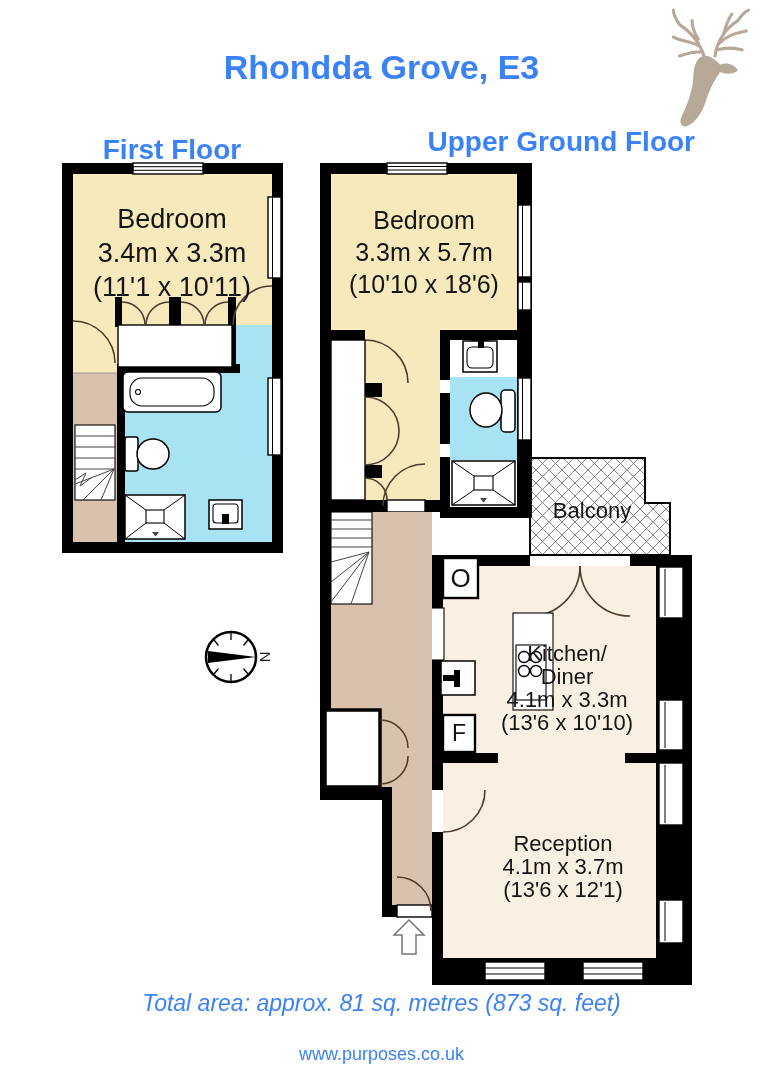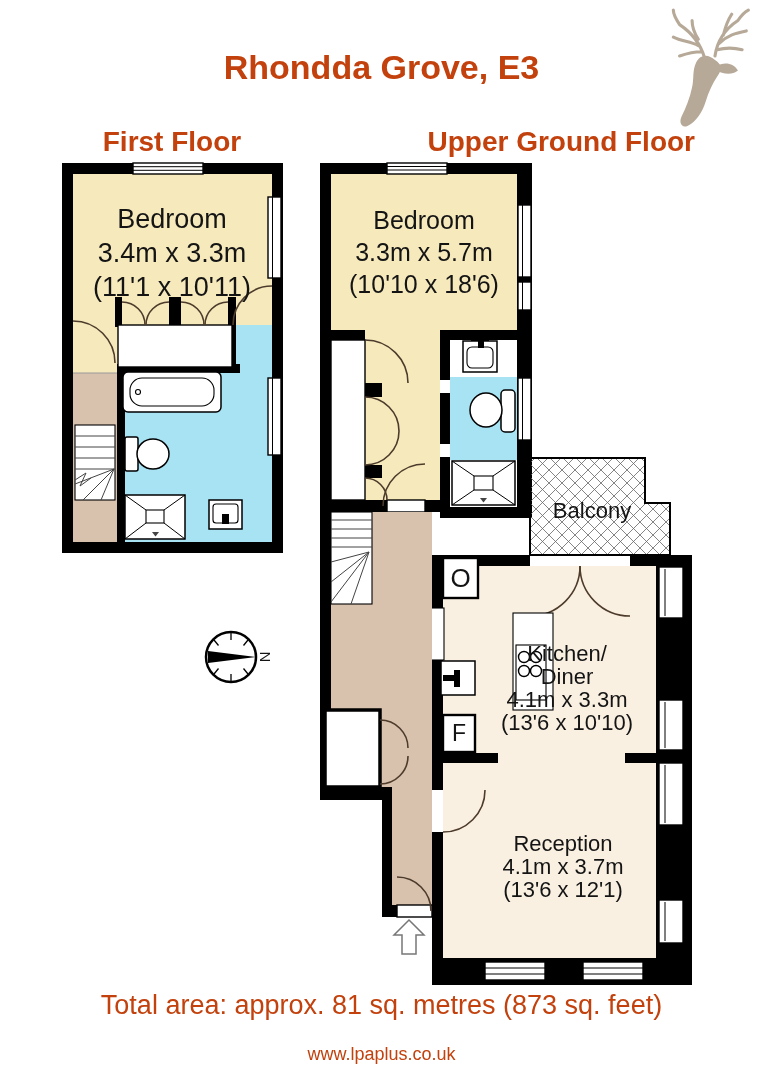--- a/index.html
+++ b/index.html
@@ -1,28 +1,28 @@
 <!DOCTYPE html>
 <html style="--wall: #000000; --cream: #F6E9BC; --offwhite: #FAF0E2; --blue: #A8E3F4; --tan: #D8C2AE; --arc: #4D3B2B; --logo: #B7A998; --hatch: #666666;"><head>
 <meta charset="utf-8">
 <style>
   :root{
     --wall:#000000; --cream:#F6E9BC; --offwhite:#FAF0E2; --blue:#A8E3F4;
     --tan:#D8C2AE; --arc:#4D3B2B; --logo:#B7A998; --hatch:#666666;
   }
   html,body{margin:0;padding:0;background:#fff;}
   .canvas{position:relative;width:763px;height:1080px;background:#fff;overflow:hidden;
-          font-family:"Liberation Sans",sans-serif;color:#c2410c;}
+          font-family:"Liberation Sans",sans-serif;color:#3b82f6;}
   .abs{position:absolute;}
   .page-title{left:0;top:48px;width:763px;text-align:center;font-size:34px;font-weight:bold;}
   .floor-label{top:126px;text-align:center;font-size:28px;font-weight:bold;}
-  .fl-first{left:57px;width:230px;}
+  .fl-first{left:57px;width:230px;margin-top:8px;}
   .fl-ug{left:315px;width:380px;text-align:right;}
   .footer-line{left:0;width:763px;text-align:center;}
-  .f1{top:990px;font-size:27px;}
+  .f1{top:990px;font-size:23px;font-style:italic;}
   .f2{top:1021px;font-size:18px;}
   .f3{top:1044px;font-size:18px;}
   svg{display:block;}
   svg text{fill:#141414;font-family:"Liberation Sans",sans-serif;}
   .w{fill:var(--wall);}
   .cr{fill:var(--cream);}
   .ow{fill:var(--offwhite);}
   .bl{fill:var(--blue);}
   .tn{fill:var(--tan);}
   .wh{fill:#ffffff;}
@@ -371,15 +371,15 @@
           <line x1="48" y1="49" x2="43.5" y2="43.5"></line>
         <line x1="14" y1="15" x2="18.5" y2="20.5"></line>
           <line x1="14" y1="49" x2="18.5" y2="43.5"></line>
       </g>
       <polygon points="8,26 56,32 8,38" fill="#000"></polygon>
     </g>
     <text class="t-n" transform="translate(64,32) rotate(90)" text-anchor="middle" dominant-baseline="middle">N</text>
   </svg>
 
   <div class="abs footer-line f1">Total area: approx. 81 sq. metres (873 sq. feet)</div>
-  <div class="abs footer-line f3">www.lpaplus.co.uk</div>
+  <div class="abs footer-line f3">www.purposes.co.uk</div>
 
 </div>
 
 </body></html>

